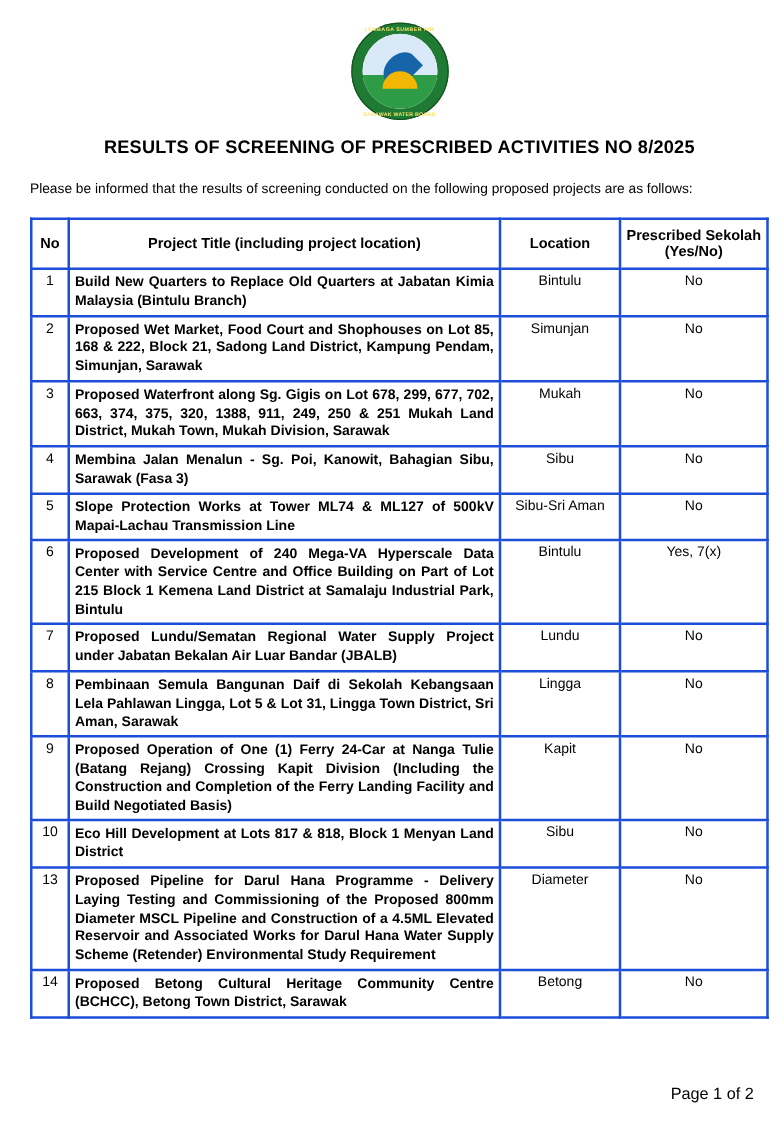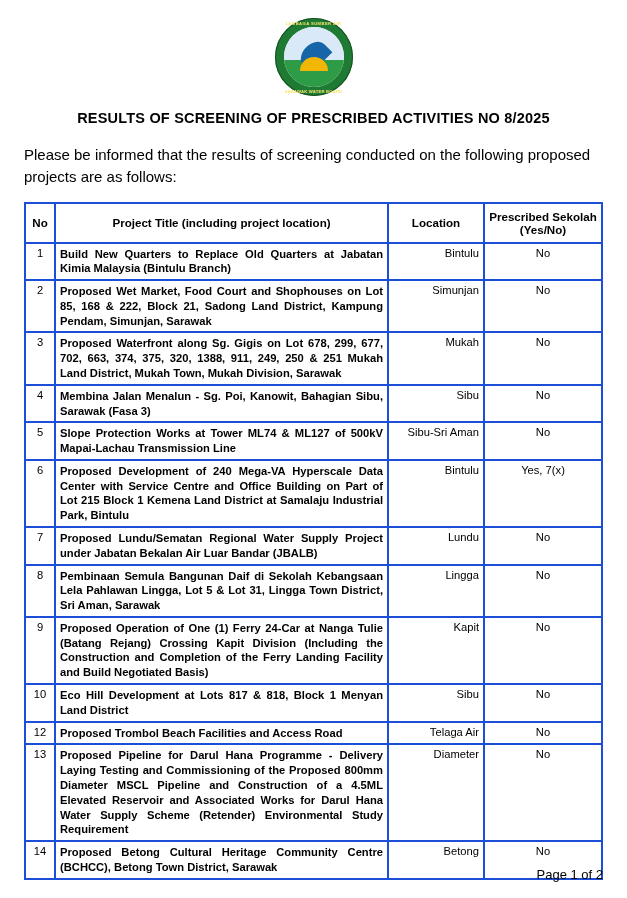--- a/index.html
+++ b/index.html
@@ -12,21 +12,21 @@
     background: #ffffff;
     font-family: "Liberation Sans", sans-serif;
     color: #000000;
     position: relative;
     overflow: hidden;
   }
   .page {
     width: 627px;
     height: 898px;
     box-sizing: border-box;
-    padding: 14px 24px 0 24px;
+    padding: 14px 12px 0 24px;
     position: relative;
   }
   .logo-wrap {
     display: flex;
     justify-content: center;
     align-items: center;
     margin-top: 4px;
     margin-bottom: 14px;
   }
   .logo {
@@ -35,21 +35,21 @@
     position: relative;
   }
   .doc-title {
     text-align: center;
     font-size: 14.5px;
     font-weight: bold;
     letter-spacing: 0.2px;
     margin: 0 0 18px 0;
   }
   .intro {
-    font-size: 15px;
+    font-size: 11px;
     line-height: 1.45;
     margin: 0 0 14px 0;
     text-align: left;
   }
   table.results {
     width: 100%;
     border-collapse: collapse;
     table-layout: fixed;
     font-size: 11.2px;
   }
@@ -75,21 +75,21 @@
     text-align: center;
     vertical-align: top;
   }
   td.title {
     text-align: justify;
     text-justify: inter-word;
     line-height: 1.32;
     font-weight: bold;
   }
   td.loc {
-    text-align: right;
+    text-align: center;
     vertical-align: top;
   }
   td.act {
     text-align: center;
     vertical-align: top;
   }
   .footer {
     position: absolute;
     right: 24px;
     bottom: 16px;
@@ -262,26 +262,20 @@
           <td class="loc">Kapit</td>
           <td class="act">No</td>
         </tr>
         <tr>
           <td class="no">10</td>
           <td class="title">Eco Hill Development at Lots 817 &amp; 818, Block 1 Menyan Land District</td>
           <td class="loc">Sibu</td>
           <td class="act">No</td>
         </tr>
         <tr>
-          <td class="no">12</td>
-          <td class="title">Proposed Trombol Beach Facilities and Access Road</td>
-          <td class="loc">Telaga Air</td>
-          <td class="act">No</td>
-        </tr>
-        <tr>
           <td class="no">13</td>
           <td class="title">Proposed Pipeline for Darul Hana Programme - Delivery Laying Testing and Commissioning of the Proposed 800mm Diameter MSCL Pipeline and Construction of a 4.5ML Elevated Reservoir and Associated Works for Darul Hana Water Supply Scheme (Retender) Environmental Study Requirement</td>
           <td class="loc">Diameter</td>
           <td class="act">No</td>
         </tr>
         <tr>
           <td class="no">14</td>
           <td class="title">Proposed Betong Cultural Heritage Community Centre (BCHCC), Betong Town District, Sarawak</td>
           <td class="loc">Betong</td>
           <td class="act">No</td>

